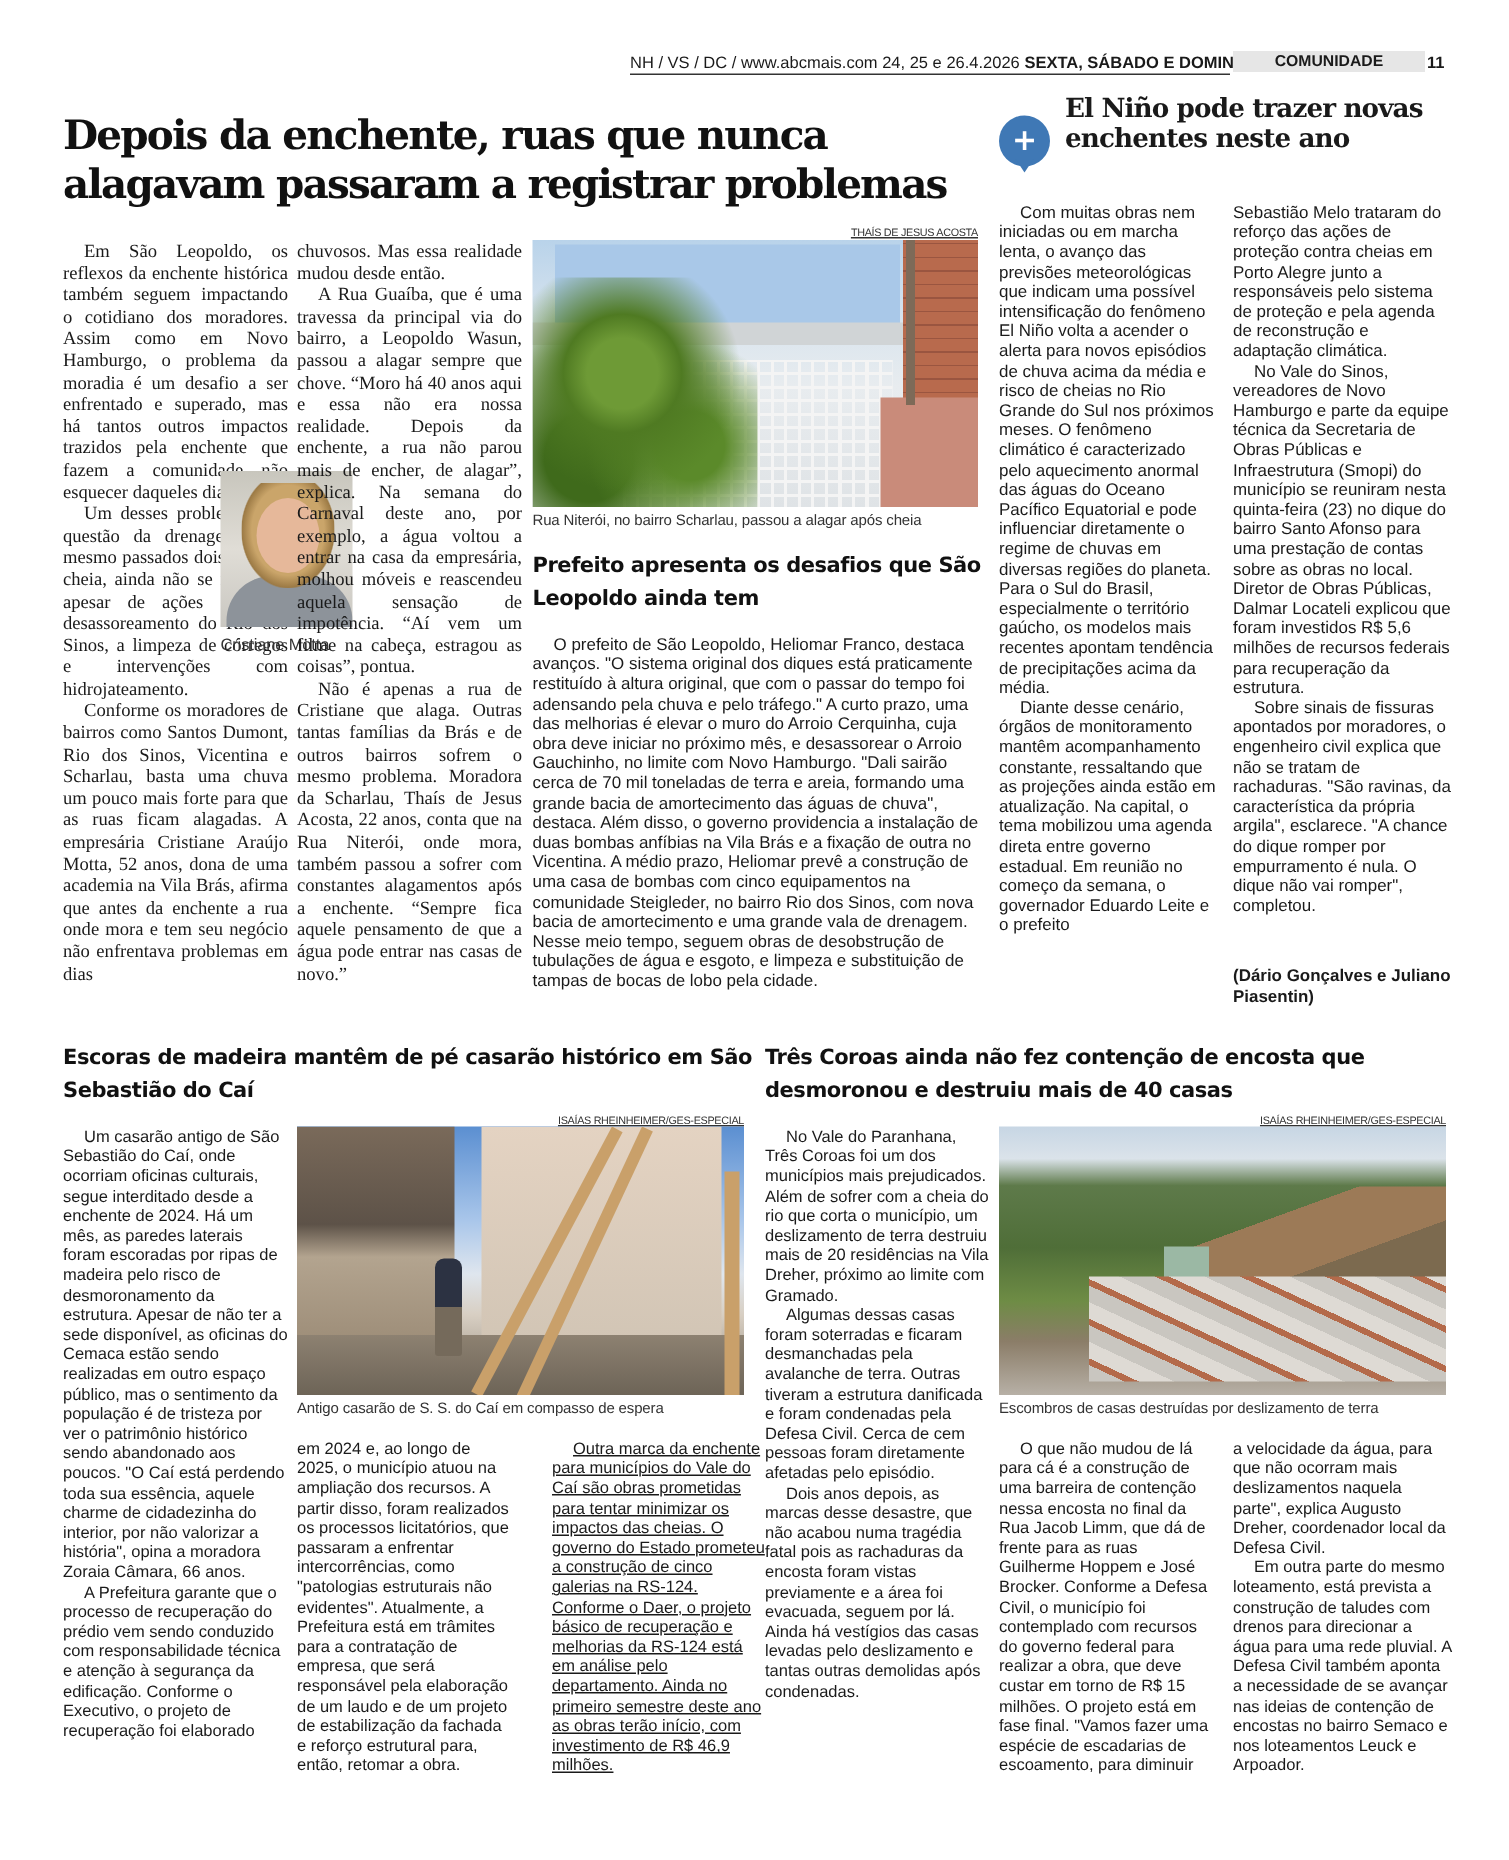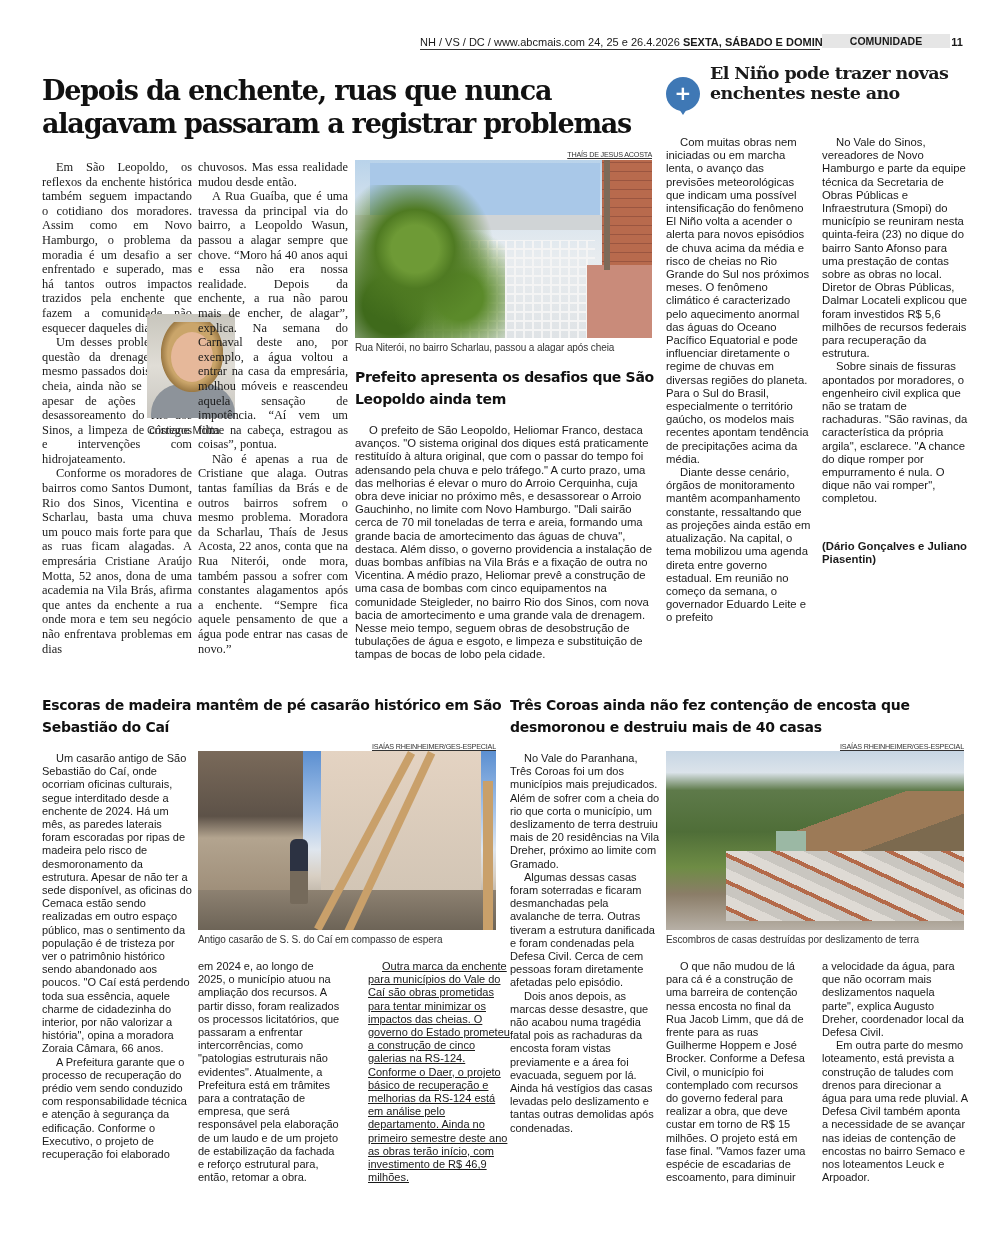--- a/index.html
+++ b/index.html
@@ -118,20 +118,21 @@
 <div class="pin-icon">
     <span>+</span>
   </div>
 <h3 class="abs box-title" style="left:710px; top:63px; width:250px;">El Niño pode trazer novas enchentes neste ano</h3>
 
 <div class="abs body-sans" style="left:666px; top:136px; width:147px;">
   <p>Com muitas obras nem iniciadas ou em marcha lenta, o avanço das previsões meteorológicas que indicam uma possível intensificação do fenômeno El Niño volta a acender o alerta para novos episódios de chuva acima da média e risco de cheias no Rio Grande do Sul nos próximos meses. O fenômeno climático é caracterizado pelo aquecimento anormal das águas do Oceano Pacífico Equatorial e pode influenciar diretamente o regime de chuvas em diversas regiões do planeta. Para o Sul do Brasil, especialmente o território gaúcho, os modelos mais recentes apontam tendência de precipitações acima da média.</p>
   <p>Diante desse cenário, órgãos de monitoramento mantêm acompanhamento constante, ressaltando que as projeções ainda estão em atualização. Na capital, o tema mobilizou uma agenda direta entre governo estadual. Em reunião no começo da semana, o governador Eduardo Leite e o prefeito</p>
 </div>
 <div class="abs body-sans" style="left:822px; top:136px; width:146px;">
+  <p style="text-indent:0">Sebastião Melo trataram do reforço das ações de proteção contra cheias em Porto Alegre junto a responsáveis pelo sistema de proteção e pela agenda de reconstrução e adaptação climática.</p>
   <p>No Vale do Sinos, vereadores de Novo Hamburgo e parte da equipe técnica da Secretaria de Obras Públicas e Infraestrutura (Smopi) do município se reuniram nesta quinta-feira (23) no dique do bairro Santo Afonso para uma prestação de contas sobre as obras no local. Diretor de Obras Públicas, Dalmar Locateli explicou que foram investidos R$ 5,6 milhões de recursos federais para recuperação da estrutura.</p>
   <p>Sobre sinais de fissuras apontados por moradores, o engenheiro civil explica que não se tratam de rachaduras. "São ravinas, da característica da própria argila", esclarece. "A chance do dique romper por empurramento é nula. O dique não vai romper", completou.</p>
   <p style="text-indent:0; font-weight:bold;margin-top:34px;">(Dário Gonçalves e Juliano Piasentin)</p>
 </div>
 
 <h2 class="abs h-sub" style="left:42px; top:694px; width:460px;">Escoras de madeira mantêm de pé casarão histórico em São Sebastião do Caí</h2>
 <div class="abs body-sans" style="left:42px; top:752px; width:150px; font-size:11px; line-height:13.2px;">
   <p>Um casarão antigo de São Sebastião do Caí, onde ocorriam oficinas culturais, segue interditado desde a enchente de 2024. Há um mês, as paredes laterais foram escoradas por ripas de madeira pelo risco de desmoronamento da estrutura. Apesar de não ter a sede disponível, as oficinas do Cemaca estão sendo realizadas em outro espaço público, mas o sentimento da população é de tristeza por ver o patrimônio histórico sendo abandonado aos poucos. "O Caí está perdendo toda sua essência, aquele charme de cidadezinha do interior, por não valorizar a história", opina a moradora Zoraia Câmara, 66 anos.</p>
   <p>A Prefeitura garante que o processo de recuperação do prédio vem sendo conduzido com responsabilidade técnica e atenção à segurança da edificação. Conforme o Executivo, o projeto de recuperação foi elaborado</p>
 </div>

